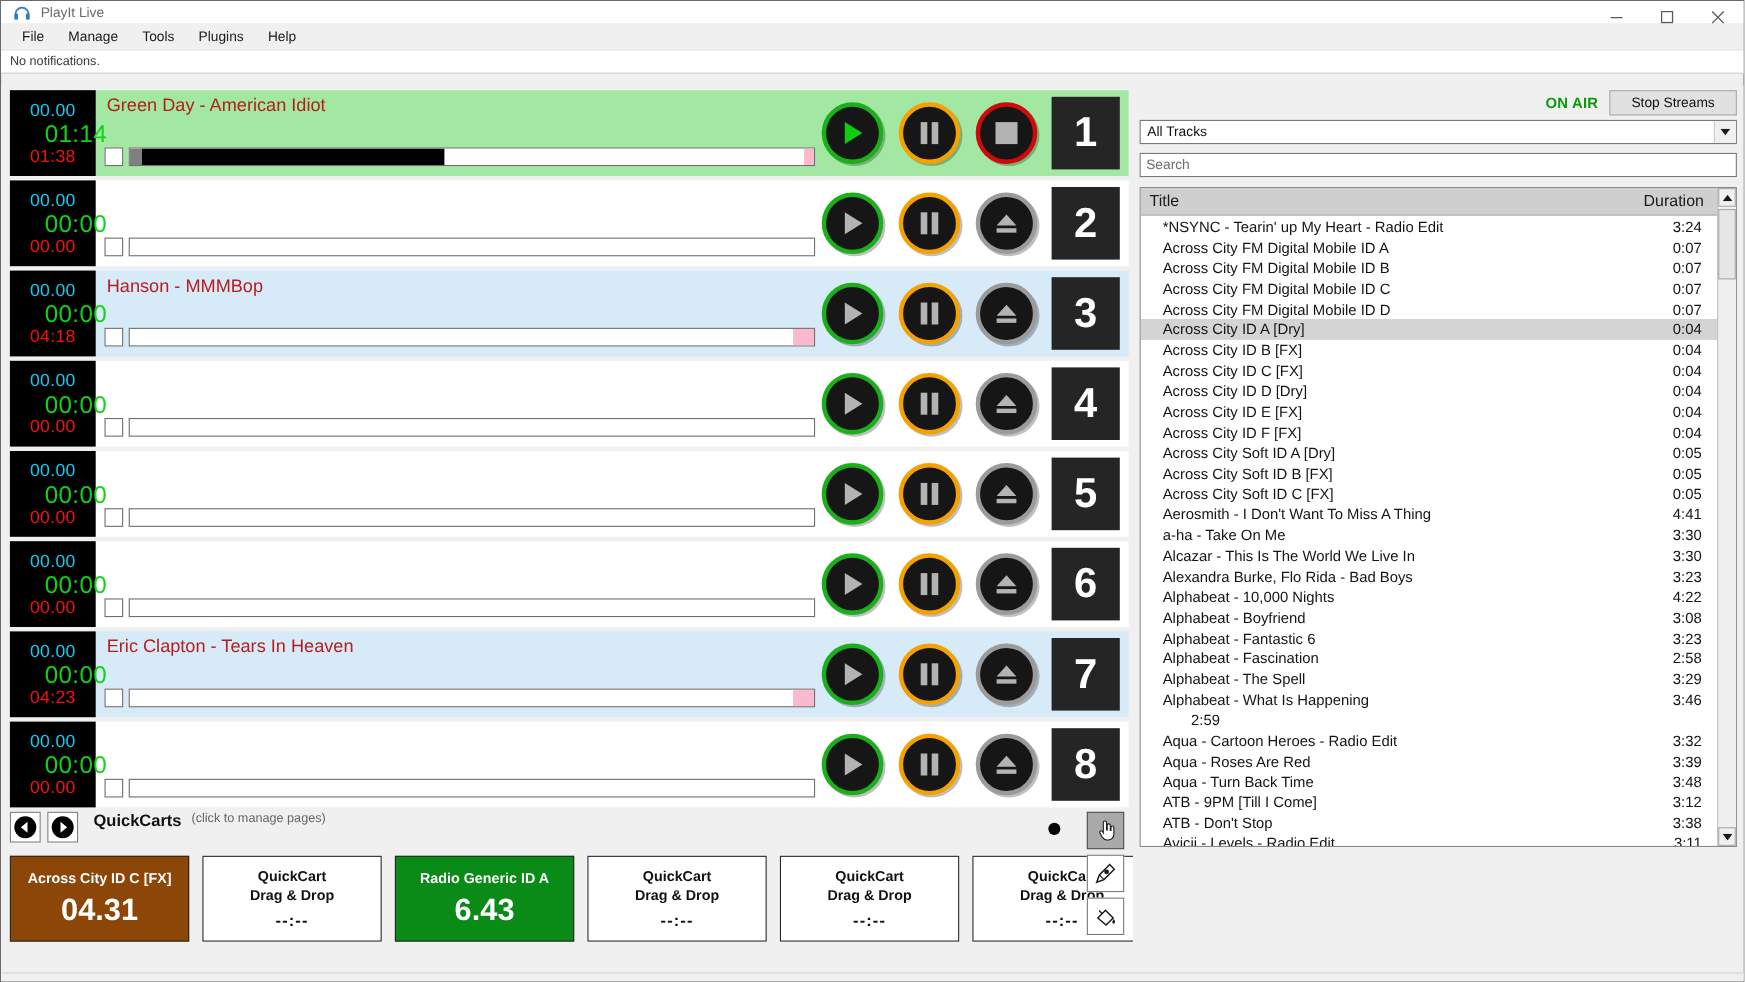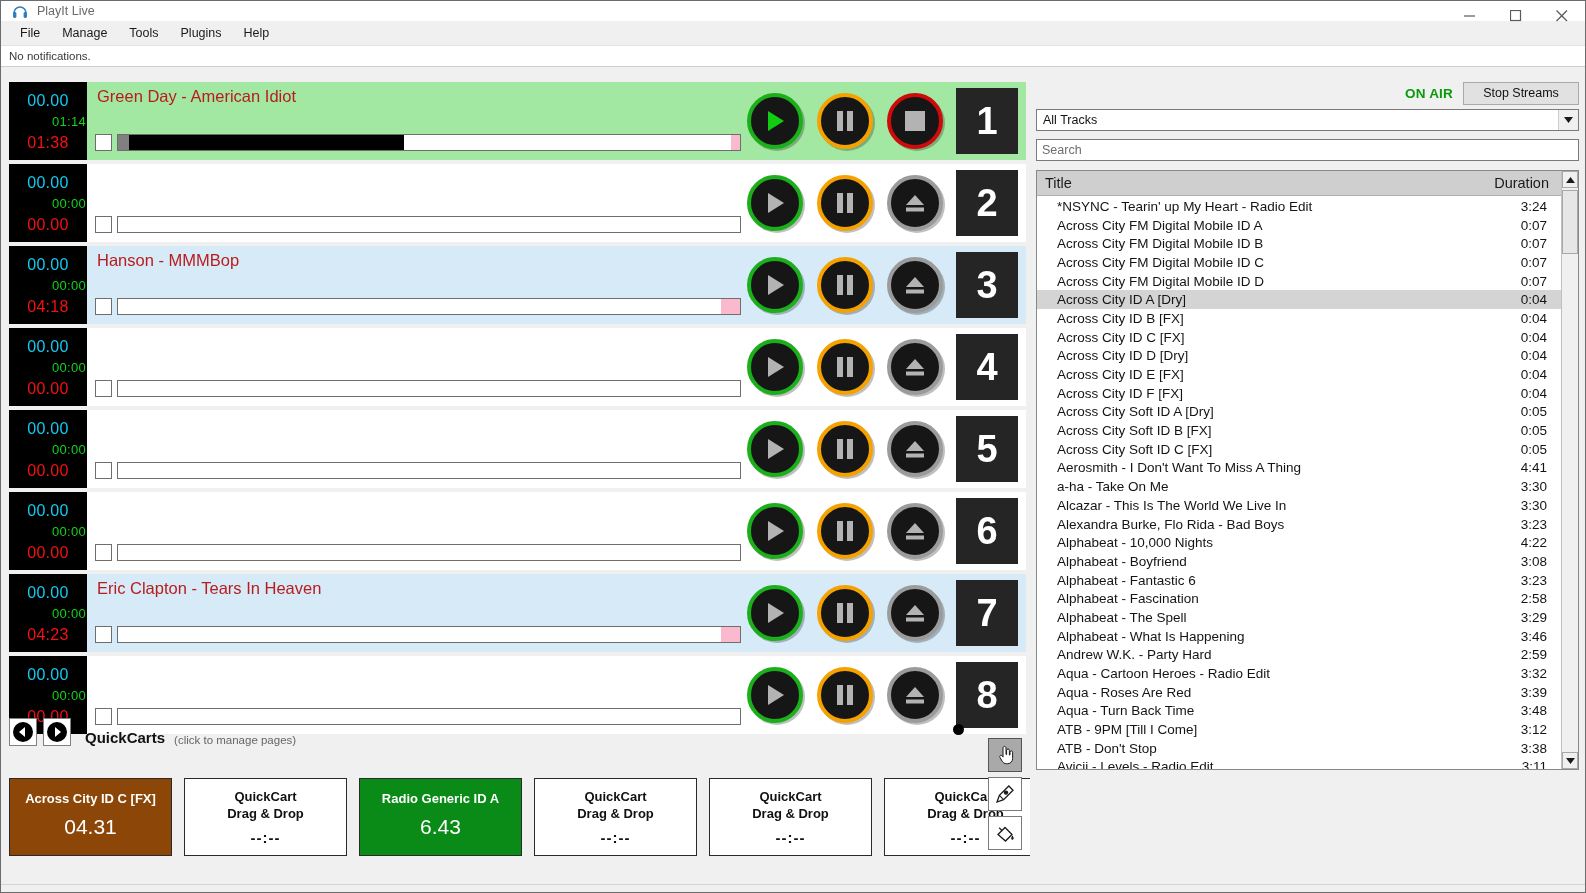--- a/index.html
+++ b/index.html
@@ -52,21 +52,21 @@
   .deck.playing { background: #a2e8a2; }
   .deck.loaded  { background: #d6eaf8; }
   .deck.empty   { background: #ffffff; }
 
   .timers {
     width: 78px; background: #000000; color: #fff; flex: none;
     display: flex; flex-direction: column; justify-content: center;
     align-items: center; padding: 2px 0; font-family: "Liberation Sans", sans-serif;
   }
   .t-cue   { color: #15c8f0; font-size: 16px; line-height: 21px; letter-spacing: .3px; }
-  .t-elap  { color: #10d418; font-size: 13px; line-height: 21px; letter-spacing: .3px; margin-left: 42px; }
+  .t-elap  { color: #10d418; font-size: 22px; line-height: 21px; letter-spacing: .3px; margin-left: 42px; }
   .t-rem   { color: #f41111; font-size: 16px; line-height: 21px; letter-spacing: .3px; }
 
   .deckbody { position: relative; flex: 1 1 auto; min-width: 0; }
   .deck-title {
     position: absolute; left: 10px; top: 5px; font-size: 16.5px; color: #b91c1c;
     white-space: nowrap; overflow: hidden;
   }
   .progwrap { position: absolute; left: 8px; right: 6px; bottom: 9px; height: 17px; display: flex; align-items: stretch; }
   .cuebox { width: 17px; height: 17px; background: #ffffff; border: 1px solid #6e6e6e; flex: none; }
   .progbar {
@@ -86,42 +86,42 @@
   .tbtn.stop   { border: 4px solid #cf0a0a; box-shadow: 2px 2px 0 rgba(0,0,0,.25); }
   .tbtn.eject  { border: 4px solid #9b9b9b; box-shadow: 2px 2px 0 rgba(0,0,0,.25); }
 
   .decknum {
     flex: none; width: 62px; margin: 6px 8px 6px 0; background: #252525;
     color: #ffffff; display: flex; align-items: center; justify-content: center;
     font-size: 38px; font-weight: 700; font-family: "Liberation Sans", sans-serif;
   }
 
   
-  .qc-header { position: absolute; left: 8px; right: 8px; top: 636px; height: 32px; display: flex; align-items: flex-end; }
+  .qc-header { position: absolute; left: 8px; right: 8px; top: 660px; height: 32px; display: flex; align-items: flex-start; }
   .qc-nav { width: 28px; height: 28px; border: 1px solid #808080; background: #fff;
             display: flex; align-items: center; justify-content: center; margin-right: 6px; }
   .qc-title { font-size: 15px; font-weight: 700; color: #111; margin-left: 8px; }
   .qc-sub { font-size: 11.5px; color: #666; margin-left: 9px; }
   .qc-dot { position: absolute; right: 58px; top: 10px; width: 11px; height: 11px; background: #000; border-radius: 50%; }
 
   .toolcol { position: absolute; right: 8px; top: 660px; width: 34px; }
   .toolbtn { width: 34px; height: 34px; border: 1px solid #7a7a7a; background: #fff;
              display: flex; align-items: center; justify-content: center; margin-bottom: 5px; }
   .toolbtn.sel { background: #a9a9a9; border-color: #555; }
 
   .qcrow { position: absolute; left: 8px; top: 700px; display: flex; gap: 12px; }
   .qcart { width: 163px; height: 78px; border: 1px solid #2a2a2a; background: #ffffff;
            display: flex; flex-direction: column; align-items: center; justify-content: center; }
   .qcart.brown { background: #8c4708; border-color: #2a2a2a; }
   .qcart.green { background: #0a8a16; border-color: #2a2a2a; }
   .qc-name { font-size: 13px; font-weight: 700; color: #111; line-height: 17px; }
   .qcart.brown .qc-name, .qcart.green .qc-name { color: #ffffff; }
   .qc-sub2 { font-size: 13px; font-weight: 700; color: #111; line-height: 17px; }
   .qc-time { font-size: 15px; font-weight: 700; color: #111; margin-top: 7px; letter-spacing: 1px; }
-  .qc-bigtime { font-size: 21px; font-weight: 400; color: #ffffff; line-height: 34px; margin-top: 3px; }
+  .qc-bigtime { font-size: 28px; font-weight: 700; color: #ffffff; line-height: 34px; margin-top: 3px; }
 
   
   .right { position: absolute; left: 1029px; top: 0; right: 0; bottom: 0; background: #f0f0f0; }
   .onairbar { position: absolute; left: 0; right: 6px; top: 0; height: 30px; display: flex;
               align-items: center; justify-content: flex-end; gap: 10px; }
   .onair { font-size: 13.5px; font-weight: 700; color: #0a9a0a; letter-spacing: .2px; }
   .stopstreams { height: 23px; min-width: 116px; background: #e1e1e1; border: 1px solid #a9a9a9;
                  font-size: 12.5px; color: #111; display: flex; align-items: center; justify-content: center; }
 
   .combo { position: absolute; left: 6px; right: 6px; top: 31px; height: 22px;
@@ -685,21 +685,20 @@
               </div>
               <div class="trow">
                 <div class="c-title">Alphabeat - The Spell</div>
                 <div class="c-dur">3:29</div>
               </div>
               <div class="trow">
                 <div class="c-title">Alphabeat - What Is Happening</div>
                 <div class="c-dur">3:46</div>
               </div>
               <div class="trow">
-                <div class="c-title">Andrew W.K. - Party Hard</div>
                 <div class="c-dur">2:59</div>
               </div>
               <div class="trow">
                 <div class="c-title">Aqua - Cartoon Heroes - Radio Edit</div>
                 <div class="c-dur">3:32</div>
               </div>
               <div class="trow">
                 <div class="c-title">Aqua - Roses Are Red</div>
                 <div class="c-dur">3:39</div>
               </div>

